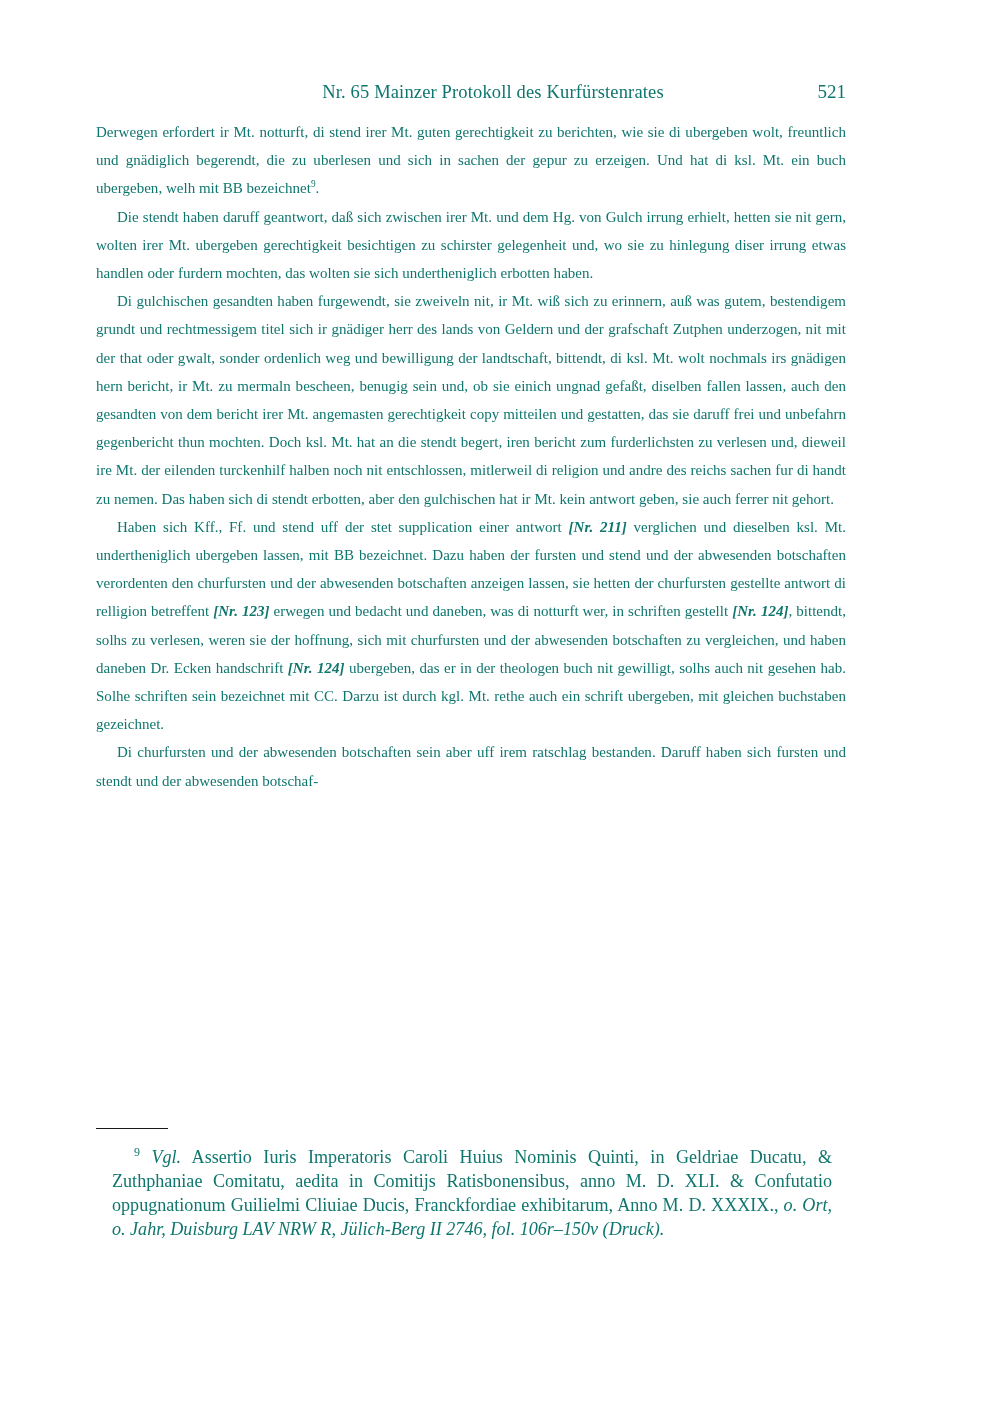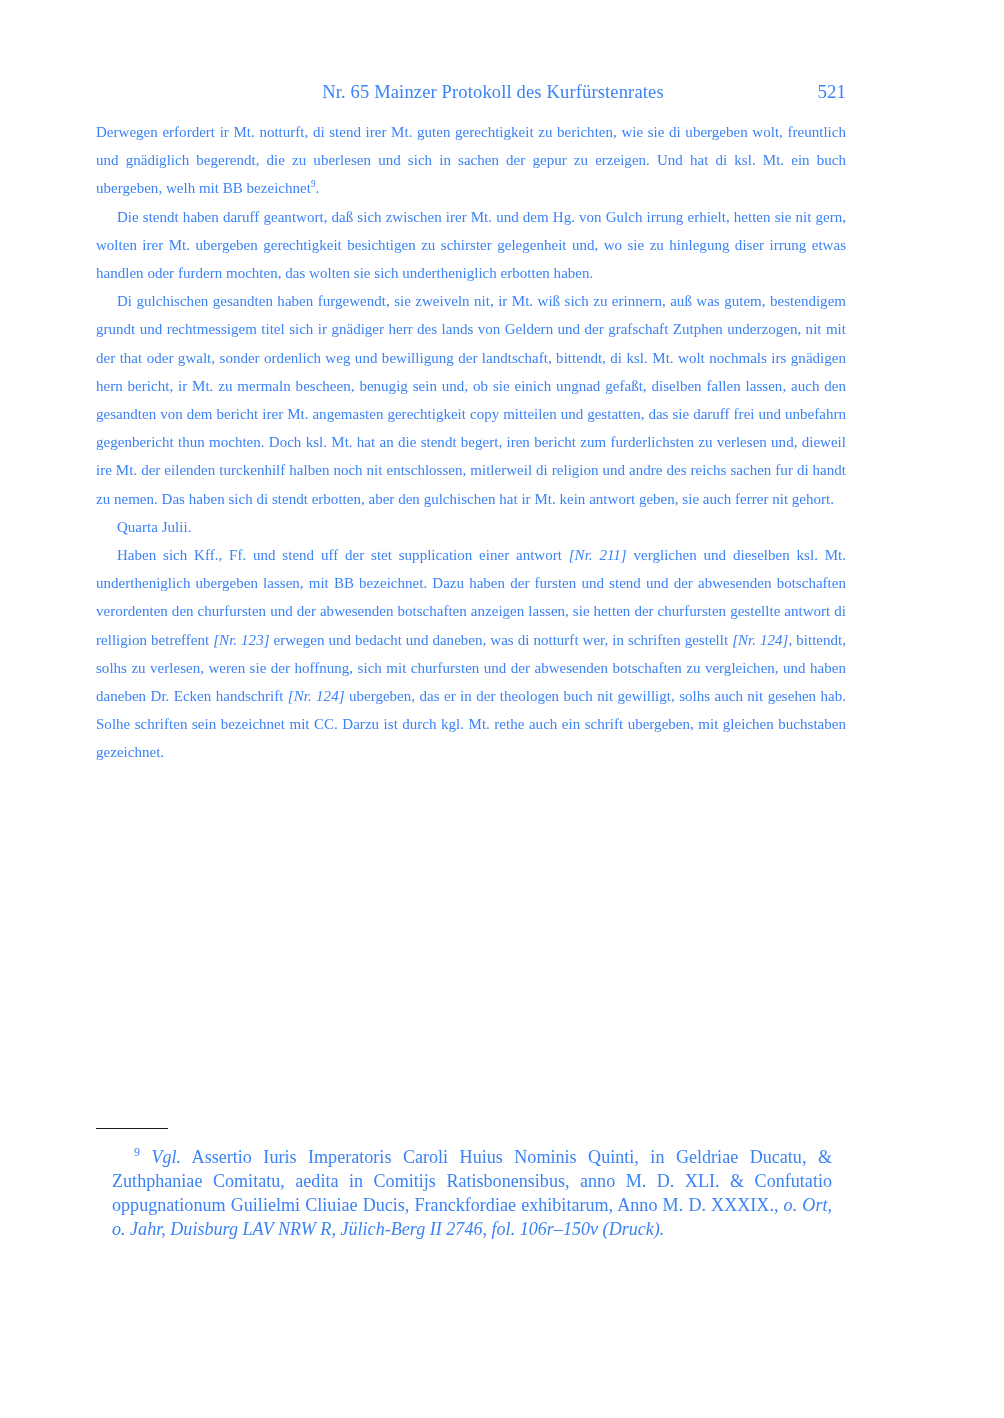--- a/index.html
+++ b/index.html
@@ -8,21 +8,21 @@
     background: #ffffff;
   }
   .page {
     position: relative;
     width: 1004px;
     height: 1418px;
     background: #ffffff;
     margin: 0 auto;
     overflow: hidden;
     font-family: "Liberation Serif", "DejaVu Serif", serif;
-    color: #3b82f6;
+    color: #0f766e;
     box-sizing: border-box;
   }
 
   
   .running-head {
     position: absolute;
     left: 96px;
     top: 80px;
     width: 750px;
     height: 26px;
@@ -64,20 +64,21 @@
     text-indent: 21px;
     letter-spacing: 0.02px;
   }
   .para.no-indent {
     text-indent: 0;
   }
   .para.last-flush > :last-child { }
   
   .para .ital {
     font-style: italic;
+    font-weight: bold;
   }
   sup.fn-ref {
     font-size: 0.62em;
     vertical-align: super;
     line-height: 0;
   }
 
   
   .footnote-block {
     position: absolute;
@@ -121,24 +122,24 @@
   </div>
 
   <div class="body-block">
 
     <p class="para no-indent"><span>Derwegen erfordert ir Mt. notturft, di stend irer Mt. guten gerechtigkeit zu berichten, wie sie di ubergeben wolt, freuntlich und gnädiglich begerendt, die zu uberlesen und sich in sachen der gepur zu erzeigen. Und hat di ksl. Mt. ein buch ubergeben, welh mit BB bezeichnet</span><sup class="fn-ref">9</sup><span>.</span></p>
 
     <p class="para"><span>Die stendt haben daruff geantwort, daß sich zwischen irer Mt. und dem Hg. von Gulch irrung erhielt, hetten sie nit gern, wolten irer Mt. ubergeben gerechtigkeit besichtigen zu schirster gelegenheit und, wo sie zu hinlegung diser irrung etwas handlen oder furdern mochten, das wolten sie sich undertheniglich erbotten haben.</span></p>
 
     <p class="para"><span>Di gulchischen gesandten haben furgewendt, sie zweiveln nit, ir Mt. wiß sich zu erinnern, auß was gutem, bestendigem grundt und rechtmessigem titel sich ir gnädiger herr des lands von Geldern und der grafschaft Zutphen underzogen, nit mit der that oder gwalt, sonder ordenlich weg und bewilligung der landtschaft, bittendt, di ksl. Mt. wolt nochmals irs gnädigen hern bericht, ir Mt. zu mermaln bescheen, benugig sein und, ob sie einich ungnad gefaßt, diselben fallen lassen, auch den gesandten von dem bericht irer Mt. angemasten gerechtigkeit copy mitteilen und gestatten, das sie daruff frei und unbefahrn gegenbericht thun mochten. Doch ksl. Mt. hat an die stendt begert, iren bericht zum furderlichsten zu verlesen und, dieweil ire Mt. der eilenden turckenhilf halben noch nit entschlossen, mitlerweil di religion und andre des reichs sachen fur di handt zu nemen. Das haben sich di stendt erbotten, aber den gulchischen hat ir Mt. kein antwort geben, sie auch ferrer nit gehort.</span></p>
 
-    <p class="para"><span>Quarta Julii.</span></p>
 
     <p class="para"><span>Haben sich Kff., Ff. und stend uff der stet supplication einer antwort </span><span class="ital">[Nr. 211]</span><span> verglichen und dieselben ksl. Mt. undertheniglich ubergeben lassen, mit BB bezeichnet. Dazu haben der fursten und stend und der abwesenden botschaften verordenten den churfursten und der abwesenden botschaften anzeigen lassen, sie hetten der churfursten gestellte antwort di relligion betreffent </span><span class="ital">[Nr. 123]</span><span> erwegen und bedacht und daneben, was di notturft wer, in schriften gestellt </span><span class="ital">[Nr. 124]</span><span>, bittendt, solhs zu verlesen, weren sie der hoffnung, sich mit churfursten und der abwesenden botschaften zu vergleichen, und haben daneben Dr. Ecken handschrift </span><span class="ital">[Nr. 124]</span><span> ubergeben, das er in der theologen buch nit gewilligt, solhs auch nit gesehen hab. Solhe schriften sein bezeichnet mit CC. Darzu ist durch kgl. Mt. rethe auch ein schrift ubergeben, mit gleichen buchstaben gezeichnet.</span></p>
 
+    <p class="para"><span>Di churfursten und der abwesenden botschaften sein aber uff irem ratschlag bestanden. Daruff haben sich fursten und stendt und der abwesenden botschaf-</span></p>
 
   </div>
 
   <div class="footnote-block">
     <div class="fn-rule"></div>
     <p class="fn-text"><span class="fn-marker">9</span> <span class="ital">Vgl.</span><span> Assertio Iuris Imperatoris Caroli Huius Nominis Quinti, in Geldriae Ducatu, &amp; Zuthphaniae Comitatu, aedita in Comitijs Ratisbonensibus, anno M. D. XLI. &amp; Confutatio oppugnationum Guilielmi Cliuiae Ducis, Franckfordiae exhibitarum, Anno M. D. XXXIX., </span><span class="ital">o. Ort, o. Jahr, Duisburg LAV NRW R, Jülich-Berg II 2746, fol. 106r–150v (Druck).</span></p>
   </div>
 
 </div>
 

